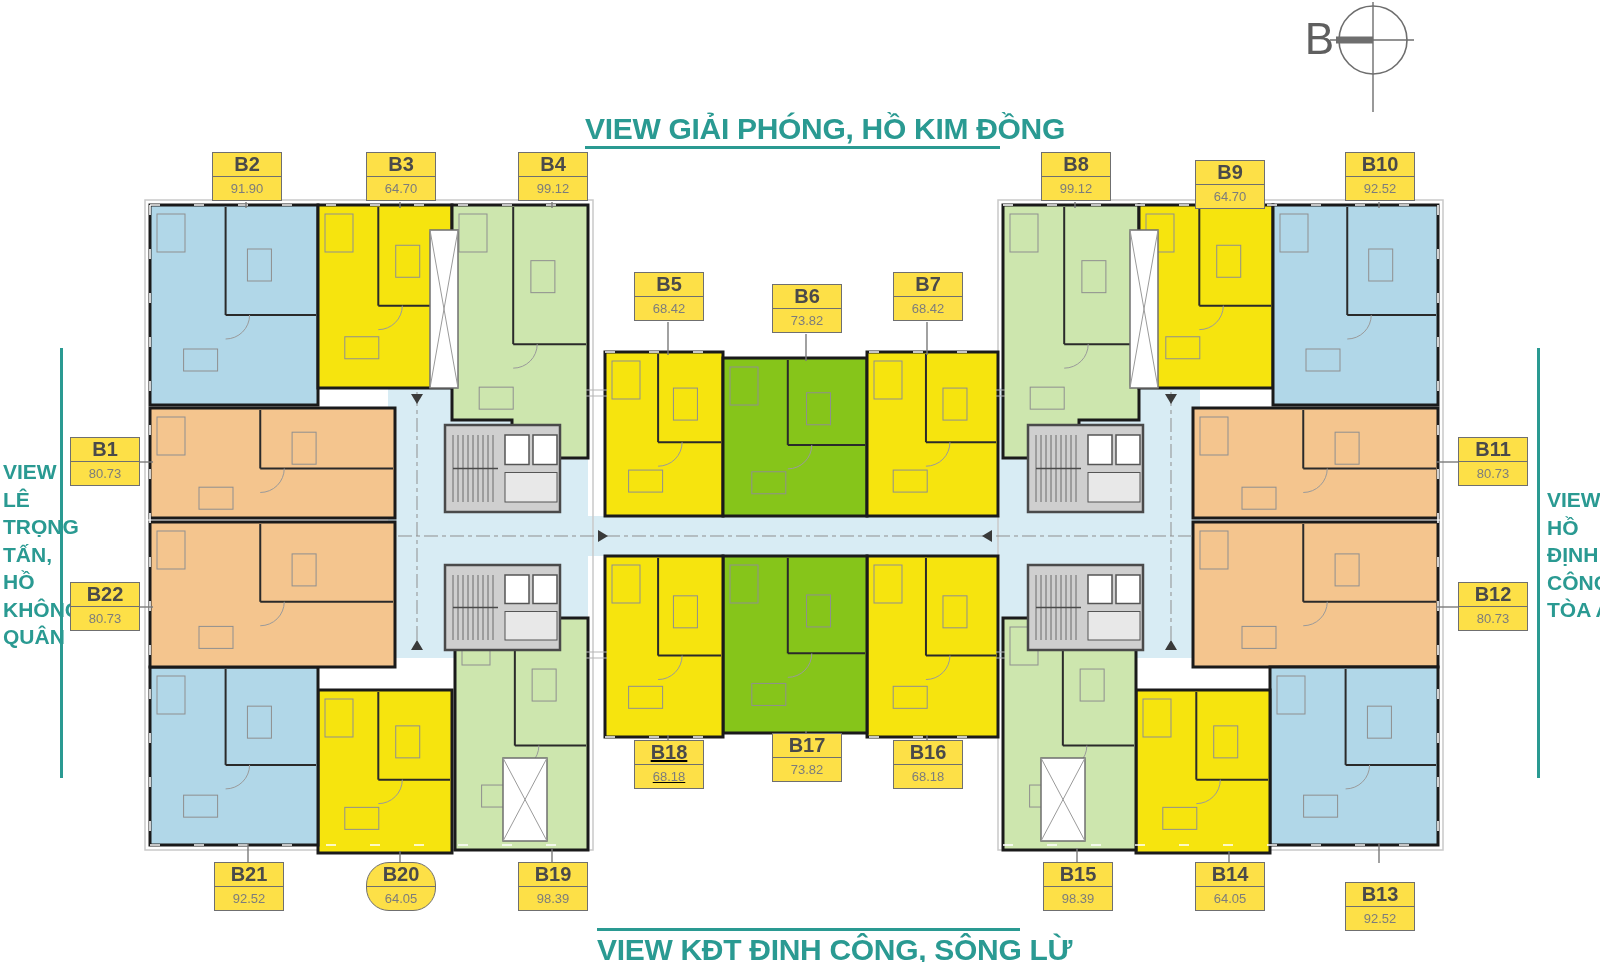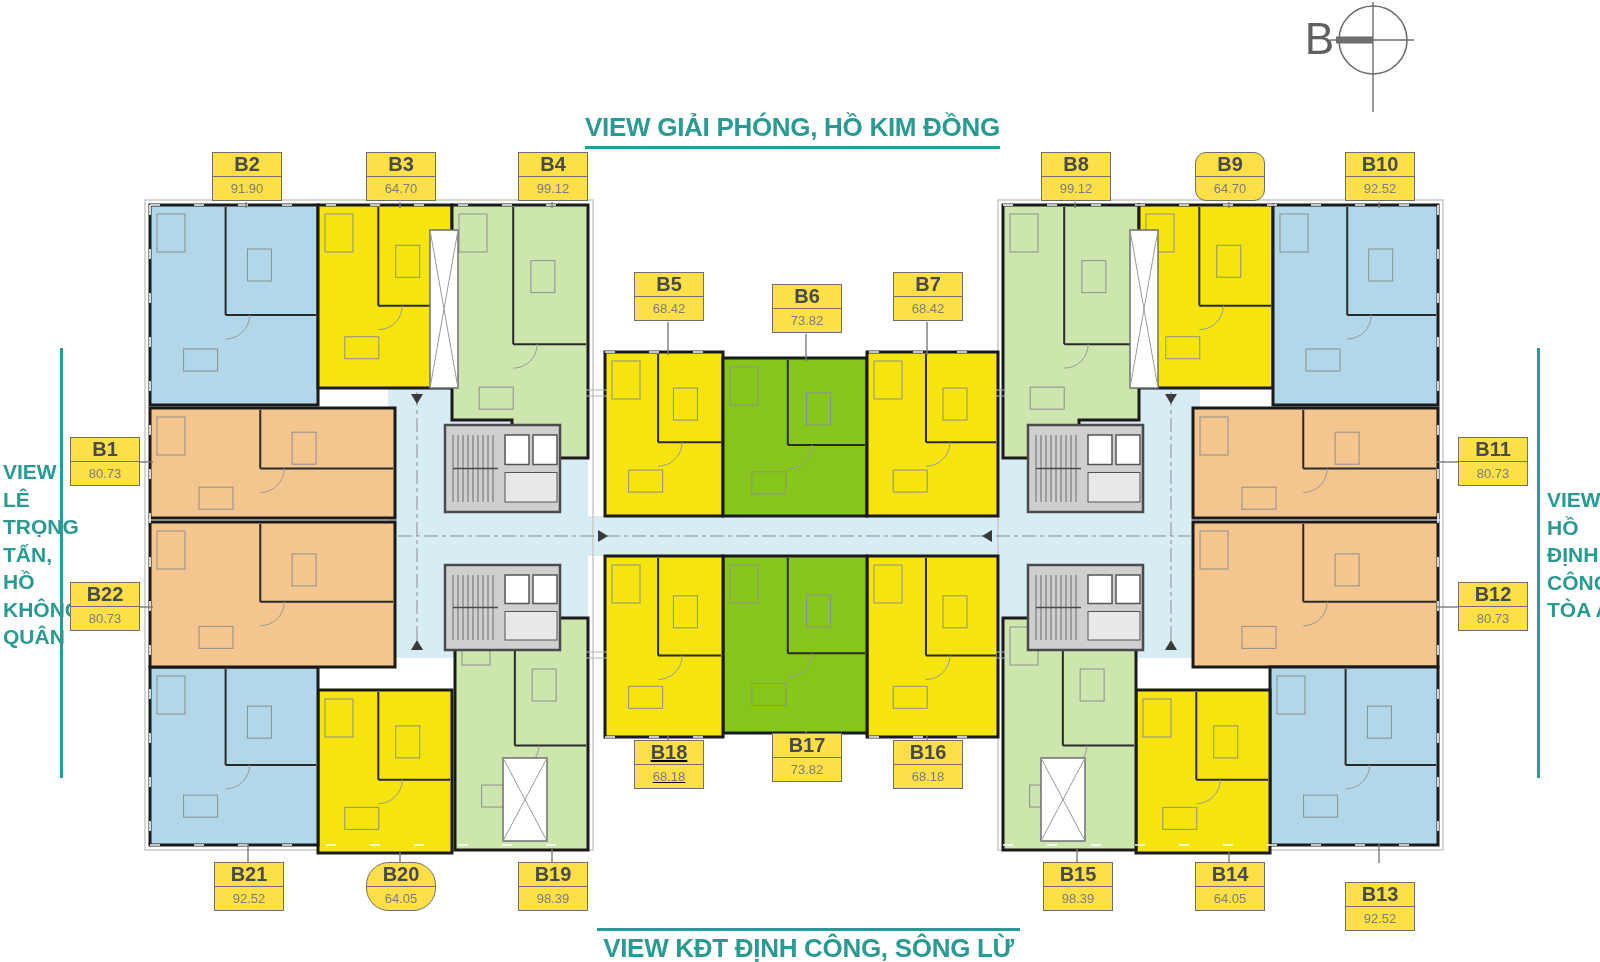--- a/index.html
+++ b/index.html
@@ -1,21 +1,21 @@
 <!DOCTYPE html>
 <html><head>
 <meta charset="utf-8">
 <style>
   html,body{margin:0;padding:0;background:#fff;}
   .canvas{position:relative;width:1600px;height:962px;background:#fff;overflow:hidden;
           font-family:"Liberation Sans", sans-serif;}
   #plan{position:absolute;left:0;top:0;}
   
   .view-text{position:absolute;color:#2a9a92;font-weight:700;letter-spacing:-0.3px;}
-  .view-text.h{font-size:26px;text-align:center;white-space:nowrap;}
+  .view-text.h{font-size:30px;text-align:center;white-space:nowrap;}
   .view-line{position:absolute;background:#2a9a92;}
   .view-col{position:absolute;color:#2a9a92;font-weight:700;font-size:21px;line-height:27.5px;white-space:nowrap;}
   
   .ulabel{position:absolute;width:68px;border:1.6px solid #6f6f6f;background:#fde047;text-align:center;z-index:5;}
   .ulabel .nm{display:block;font-size:20px;font-weight:700;color:#4a4a4a;line-height:23px;border-bottom:1.6px solid #6f6f6f;}
   .ulabel .ar{display:block;font-size:13px;color:#7c7c7c;line-height:23px;}
   
 </style>
 </head>
 <body>
@@ -355,21 +355,21 @@
         <span class="ar">73.82</span>
       </div>
       <div class="ulabel" style="left: 893px; top: 272px;">
         <span class="nm">B7</span>
         <span class="ar">68.42</span>
       </div>
       <div class="ulabel" style="left: 1041px; top: 152px;">
         <span class="nm">B8</span>
         <span class="ar">99.12</span>
       </div>
-      <div class="ulabel" style="left: 1195px; top: 152px; border-radius: 11px;">
+      <div class="ulabel" style="left: 1195px; top: 160px;">
         <span class="nm">B9</span>
         <span class="ar">64.70</span>
       </div>
       <div class="ulabel" style="left: 1345px; top: 152px;">
         <span class="nm">B10</span>
         <span class="ar">92.52</span>
       </div>
       <div class="ulabel" style="left: 1458px; top: 437px;">
         <span class="nm">B11</span>
         <span class="ar">80.73</span>

